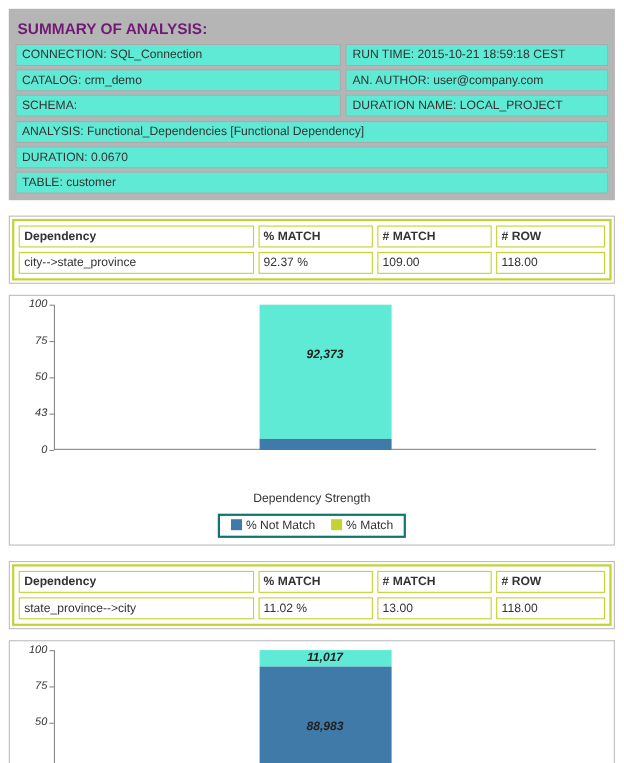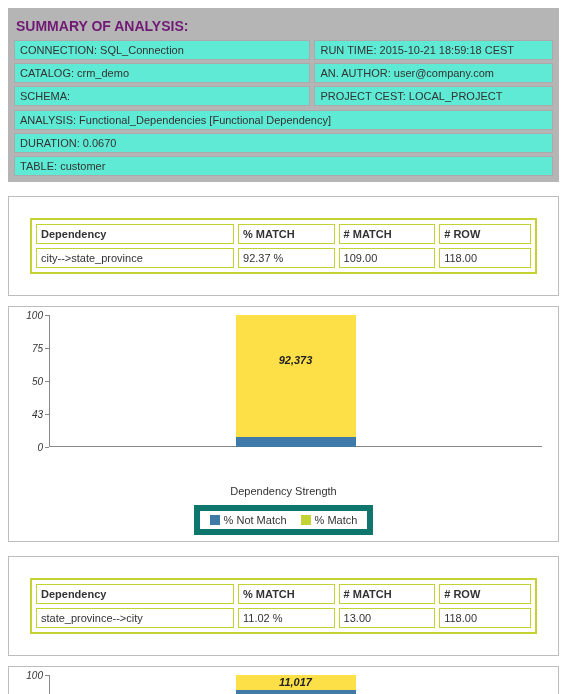--- a/index.html
+++ b/index.html
@@ -42,21 +42,21 @@
   .summary-full {
     margin-top: 4px;
     display: flex;
     flex-direction: column;
     gap: 3px;
   }
 
   .block {
     margin-top: 14px;
     border: 1px solid #bdbdbd;
-    padding: 21px;
+    padding: 2px;
   }
 
   .dep-table {
     border: 2px solid #c4d234;
     width: 100%;
     border-collapse: separate;
     border-spacing: 4px;
     box-sizing: border-box;
   }
   .dep-table th, .dep-table td {
@@ -121,32 +121,32 @@
     top: 0;
   }
   .bar-seg {
     position: absolute;
     left: 0; right: 0;
     text-align: center;
     font-size: 11px;
     font-weight: bold;
     color: #222;
   }
-  .seg-match { background: #fde047; }
+  .seg-match { background: #5eead4; }
   .seg-notmatch { background: #3f7aa8; }
   .x-title {
     text-align: center;
     font-size: 11px;
     color: #333;
     margin-top: 20px;
   }
   .legend {
     margin: 8px auto 0 auto;
     width: fit-content;
-    border: 6px solid #0f766e;
+    border: 2px solid #0f766e;
     padding: 3px 10px;
     font-size: 11px;
     color: #333;
     display: flex;
     gap: 14px;
     align-items: center;
   }
   .swatch {
     display: inline-block;
     width: 10px; height: 10px;
@@ -170,21 +170,21 @@
   <div class="summary-title">SUMMARY OF ANALYSIS:</div>
   <div class="summary-grid">
     <div class="summary-col left">
       <div class="cell">CONNECTION: SQL_Connection</div>
       <div class="cell">CATALOG: crm_demo</div>
       <div class="cell">SCHEMA:</div>
     </div>
     <div class="summary-col right">
       <div class="cell">RUN TIME: 2015-10-21 18:59:18 CEST</div>
       <div class="cell">AN. AUTHOR: user@company.com</div>
-      <div class="cell">PROJECT CEST: LOCAL_PROJECT</div>
+      <div class="cell">DURATION NAME: LOCAL_PROJECT</div>
     </div>
   </div>
   <div class="summary-full">
     <div class="cell">ANALYSIS: Functional_Dependencies [Functional Dependency]</div>
     <div class="cell">DURATION: 0.0670</div>
     <div class="cell">TABLE: customer</div>
   </div>
 </div>
 
 <div class="block">

